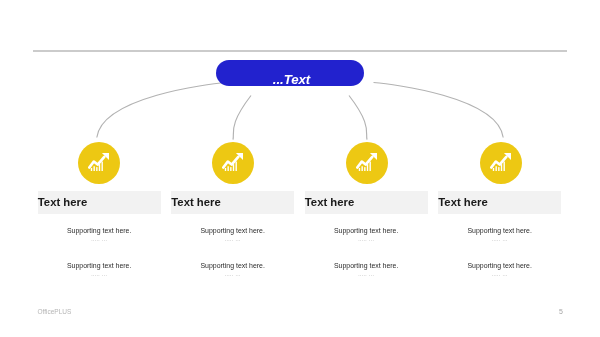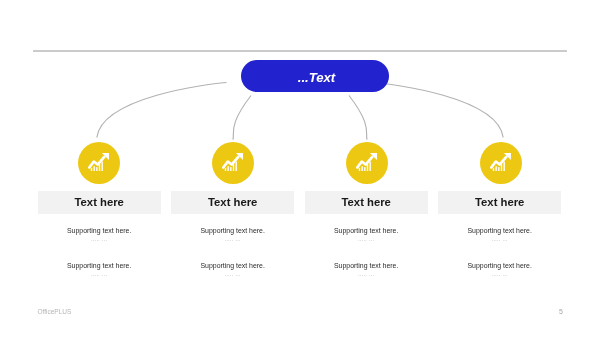--- a/index.html
+++ b/index.html
@@ -5,30 +5,30 @@
 <style>
   html,body{margin:0;padding:0;}
   body{width:600px;height:337px;background:#ffffff;overflow:hidden;
        font-family:"Liberation Sans",sans-serif;}
   .slide{position:relative;width:600px;height:337px;background:#fff;overflow:hidden;}
 
   .divider{position:absolute;left:33px;top:49.5px;width:534px;height:2px;background:#cbcbcb;}
 
   svg.connectors{position:absolute;left:0;top:0;width:600px;height:337px;}
 
-  .hub{position:absolute;left:241px;top:60px;width:148px;height:32px;border-radius:18px;
-       background:#2222ce;display:flex;align-items:center;justify-content:center;}
+  .hub{position:absolute;left:216px;top:60px;width:148px;height:26px;border-radius:18px;
+       background:#2222ce;display:flex;align-items:flex-end;justify-content:center;}
   .hub-label{color:#fff;font-weight:bold;font-style:italic;font-size:13.2px;
              letter-spacing:-0.05px;transform:translateZ(0);position:relative;top:1px;left:1.5px;white-space:nowrap;}
 
   .circle{position:absolute;top:141.7px;width:42px;height:42px;border-radius:50%;background:#edc813;}
   .circle svg{position:absolute;left:9.8px;top:11px;display:block;}
 
   .titlebox{position:absolute;top:191px;width:122.8px;height:23px;background:#f2f2f2;
-            display:flex;align-items:center;justify-content:center;}
+            display:flex;align-items:center;justify-content:flex-start;}
   .titlebox span{font-size:11.3px;font-weight:bold;color:#1a1a1a;
                  transform:translateZ(0);position:relative;top:-1px;white-space:nowrap;}
 
   .support{position:absolute;width:122.8px;text-align:center;}
   .support.s1{top:226.8px;}
   .support.s2{top:261.8px;}
   .support .line1{font-size:6.95px;color:#2b2b2b;transform:translateZ(0);white-space:nowrap;}
   .support .line2{font-size:5px;color:#8f8f8f;letter-spacing:.4px;margin-top:2.5px;
                   line-height:6px;transform:translateZ(0);white-space:nowrap;}
 

